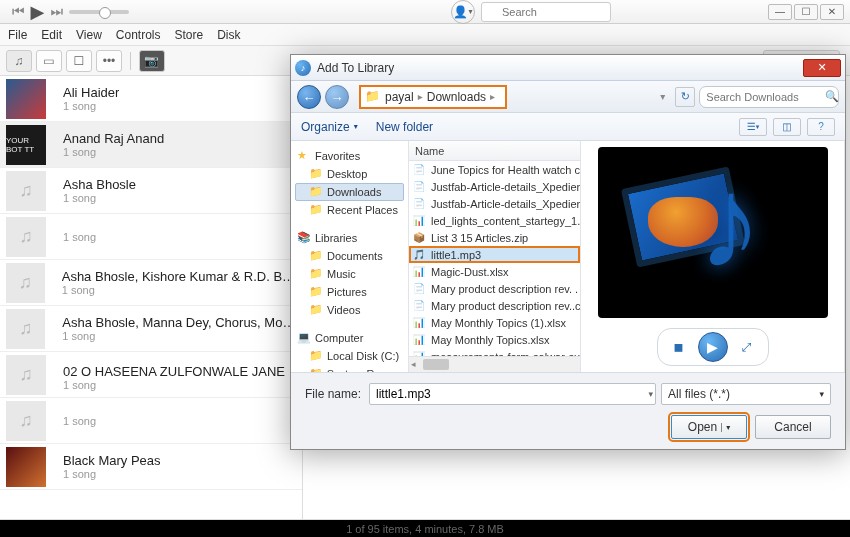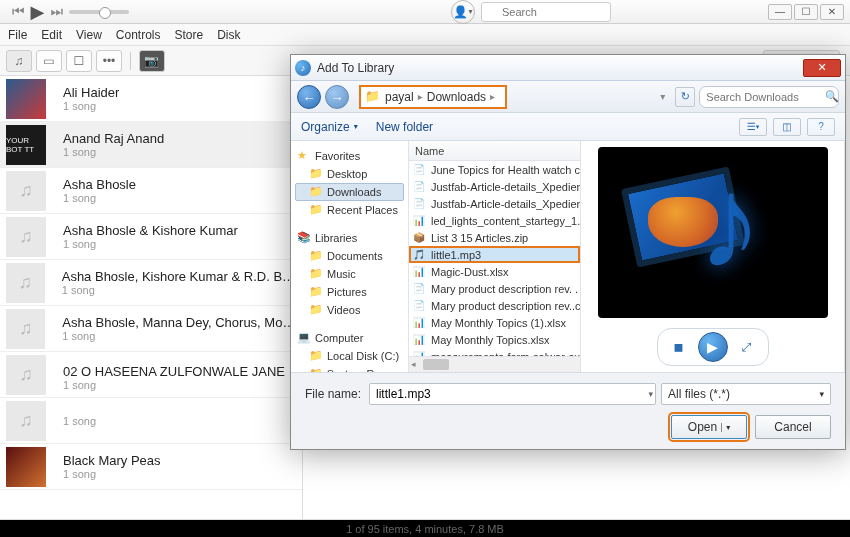--- a/index.html
+++ b/index.html
@@ -176,21 +176,20 @@
       <div class="artist-row">
         <div class="art ">♫</div>
         <div style="overflow: hidden;">
           <div class="artist-name">Asha Bhosle</div>
           <div class="artist-sub">1 song</div>
         </div>
       </div>
       <div class="artist-row">
         <div class="art ">♫</div>
         <div style="overflow: hidden;">
-          <div class="artist-name">Asha Bhosle &amp; Kishore Kumar</div>
           <div class="artist-sub">1 song</div>
         </div>
       </div>
       <div class="artist-row">
         <div class="art ">♫</div>
         <div style="overflow: hidden;">
           <div class="artist-name">Asha Bhosle, Kishore Kumar &amp; R.D. Bur...</div>
           <div class="artist-sub">1 song</div>
         </div>
       </div>

